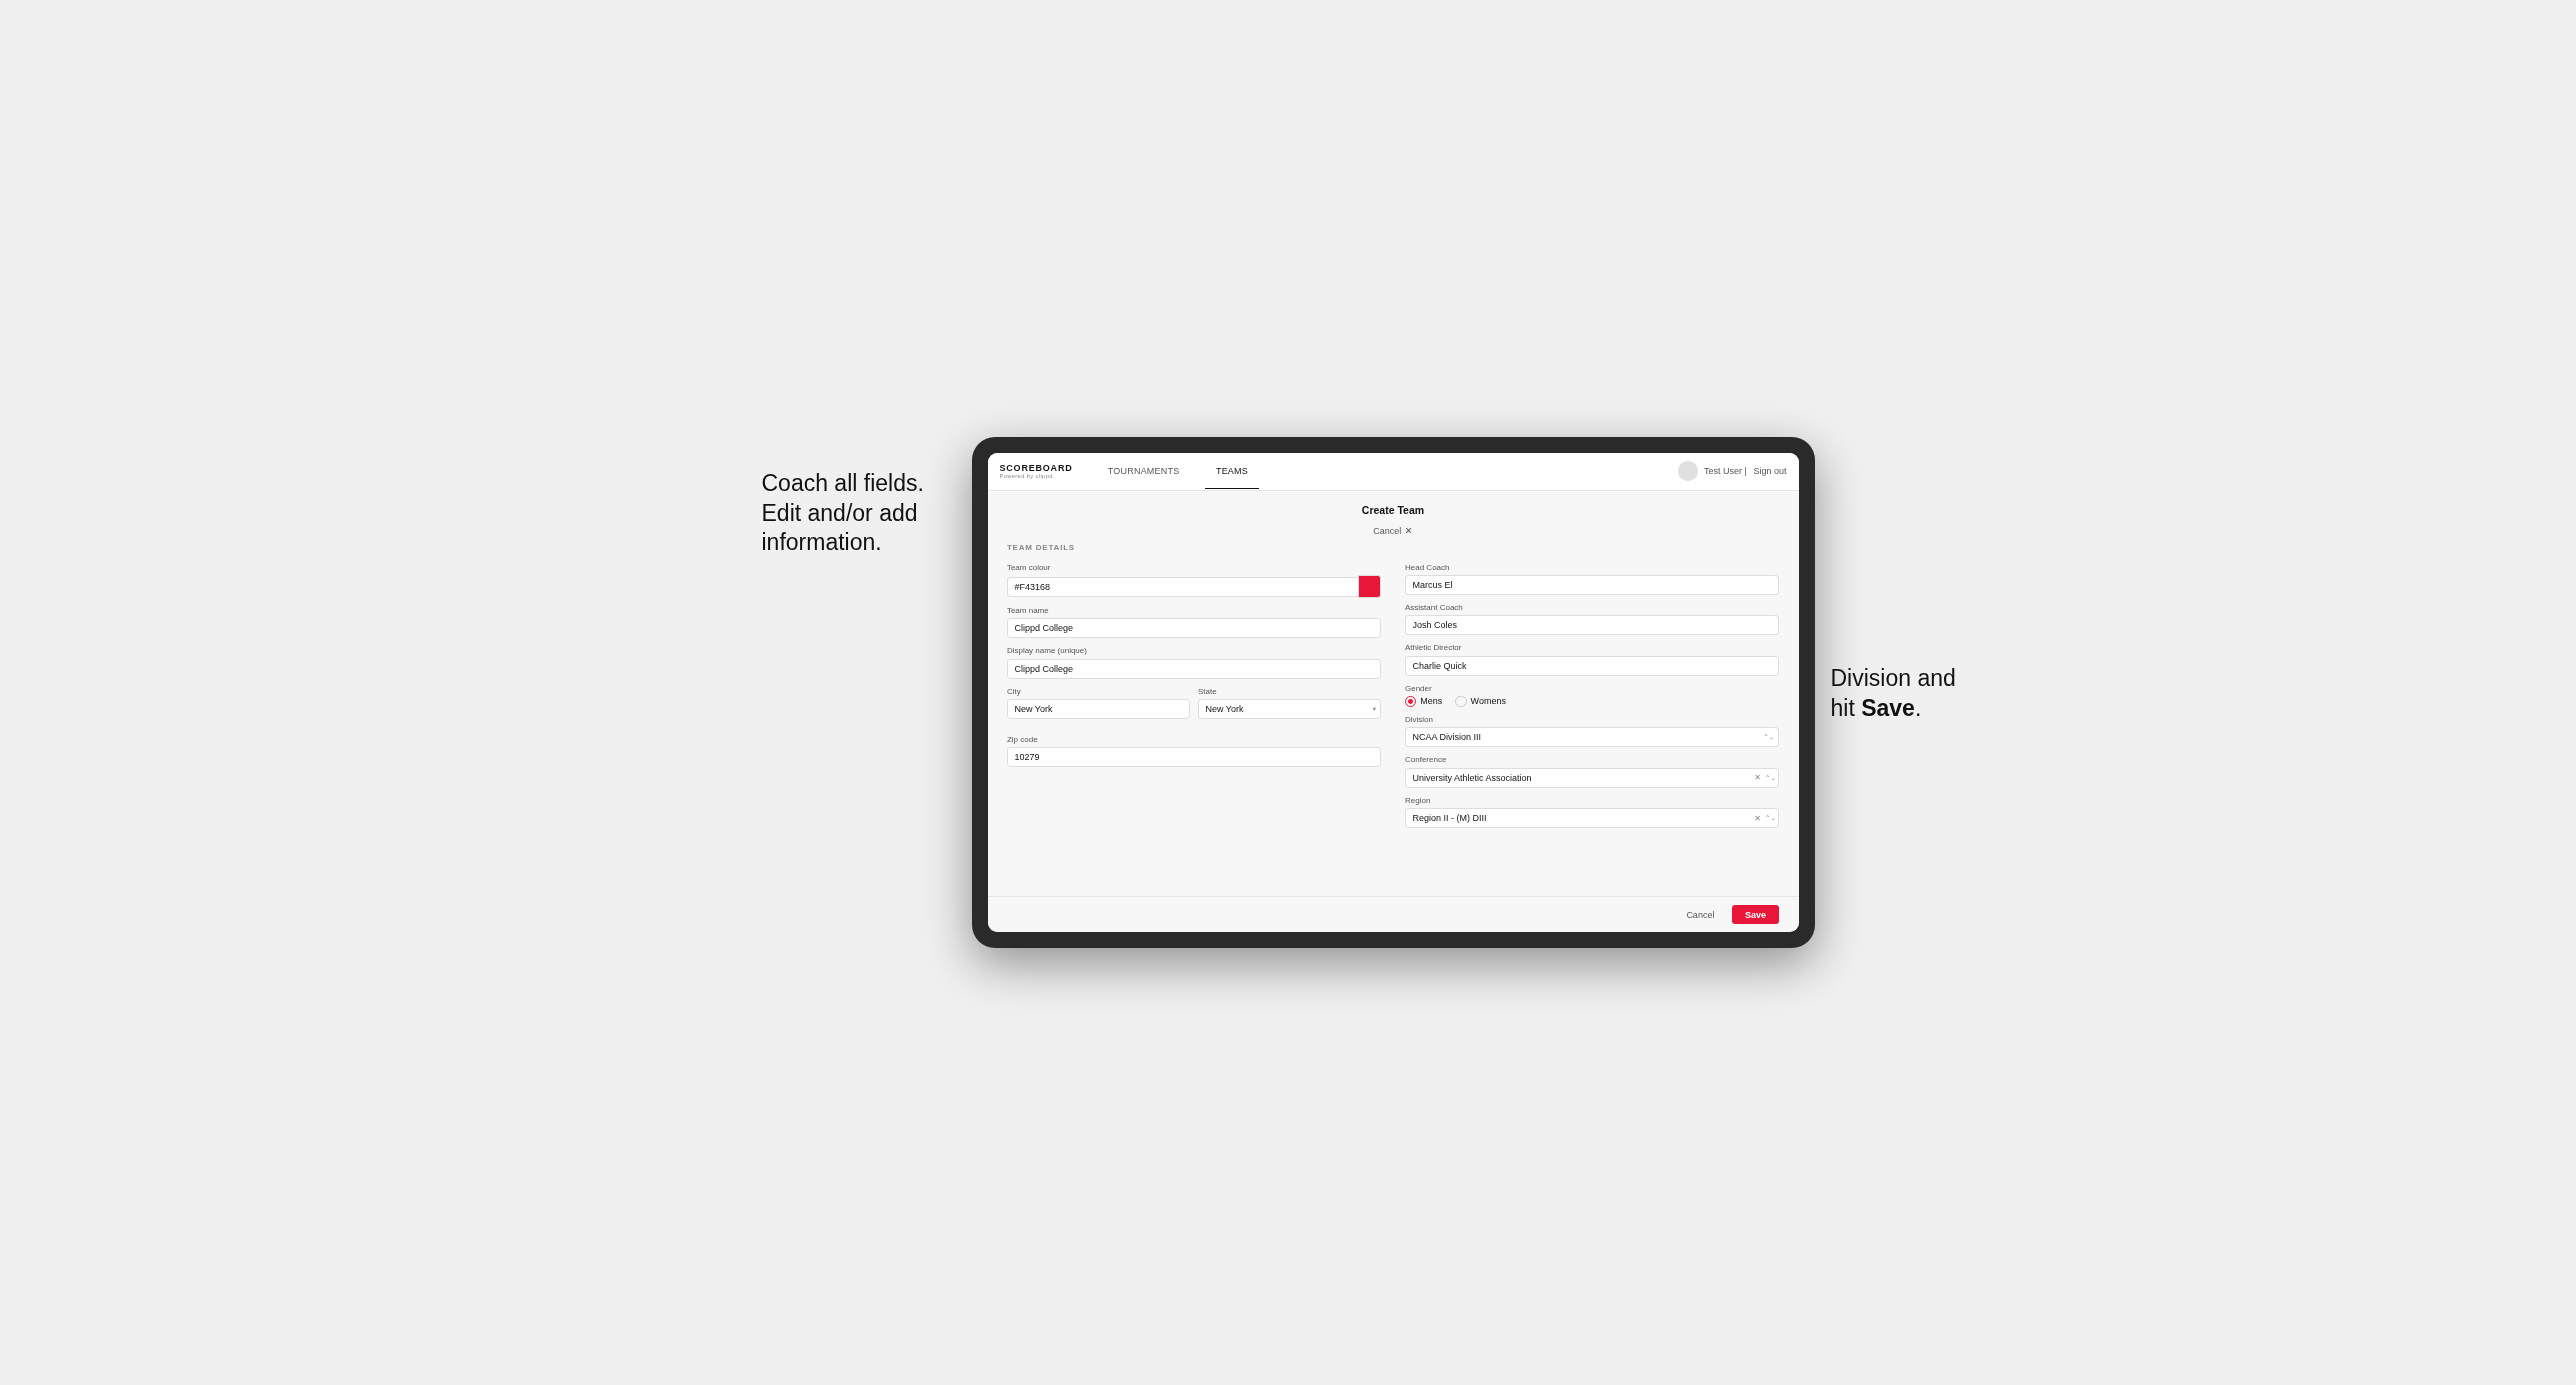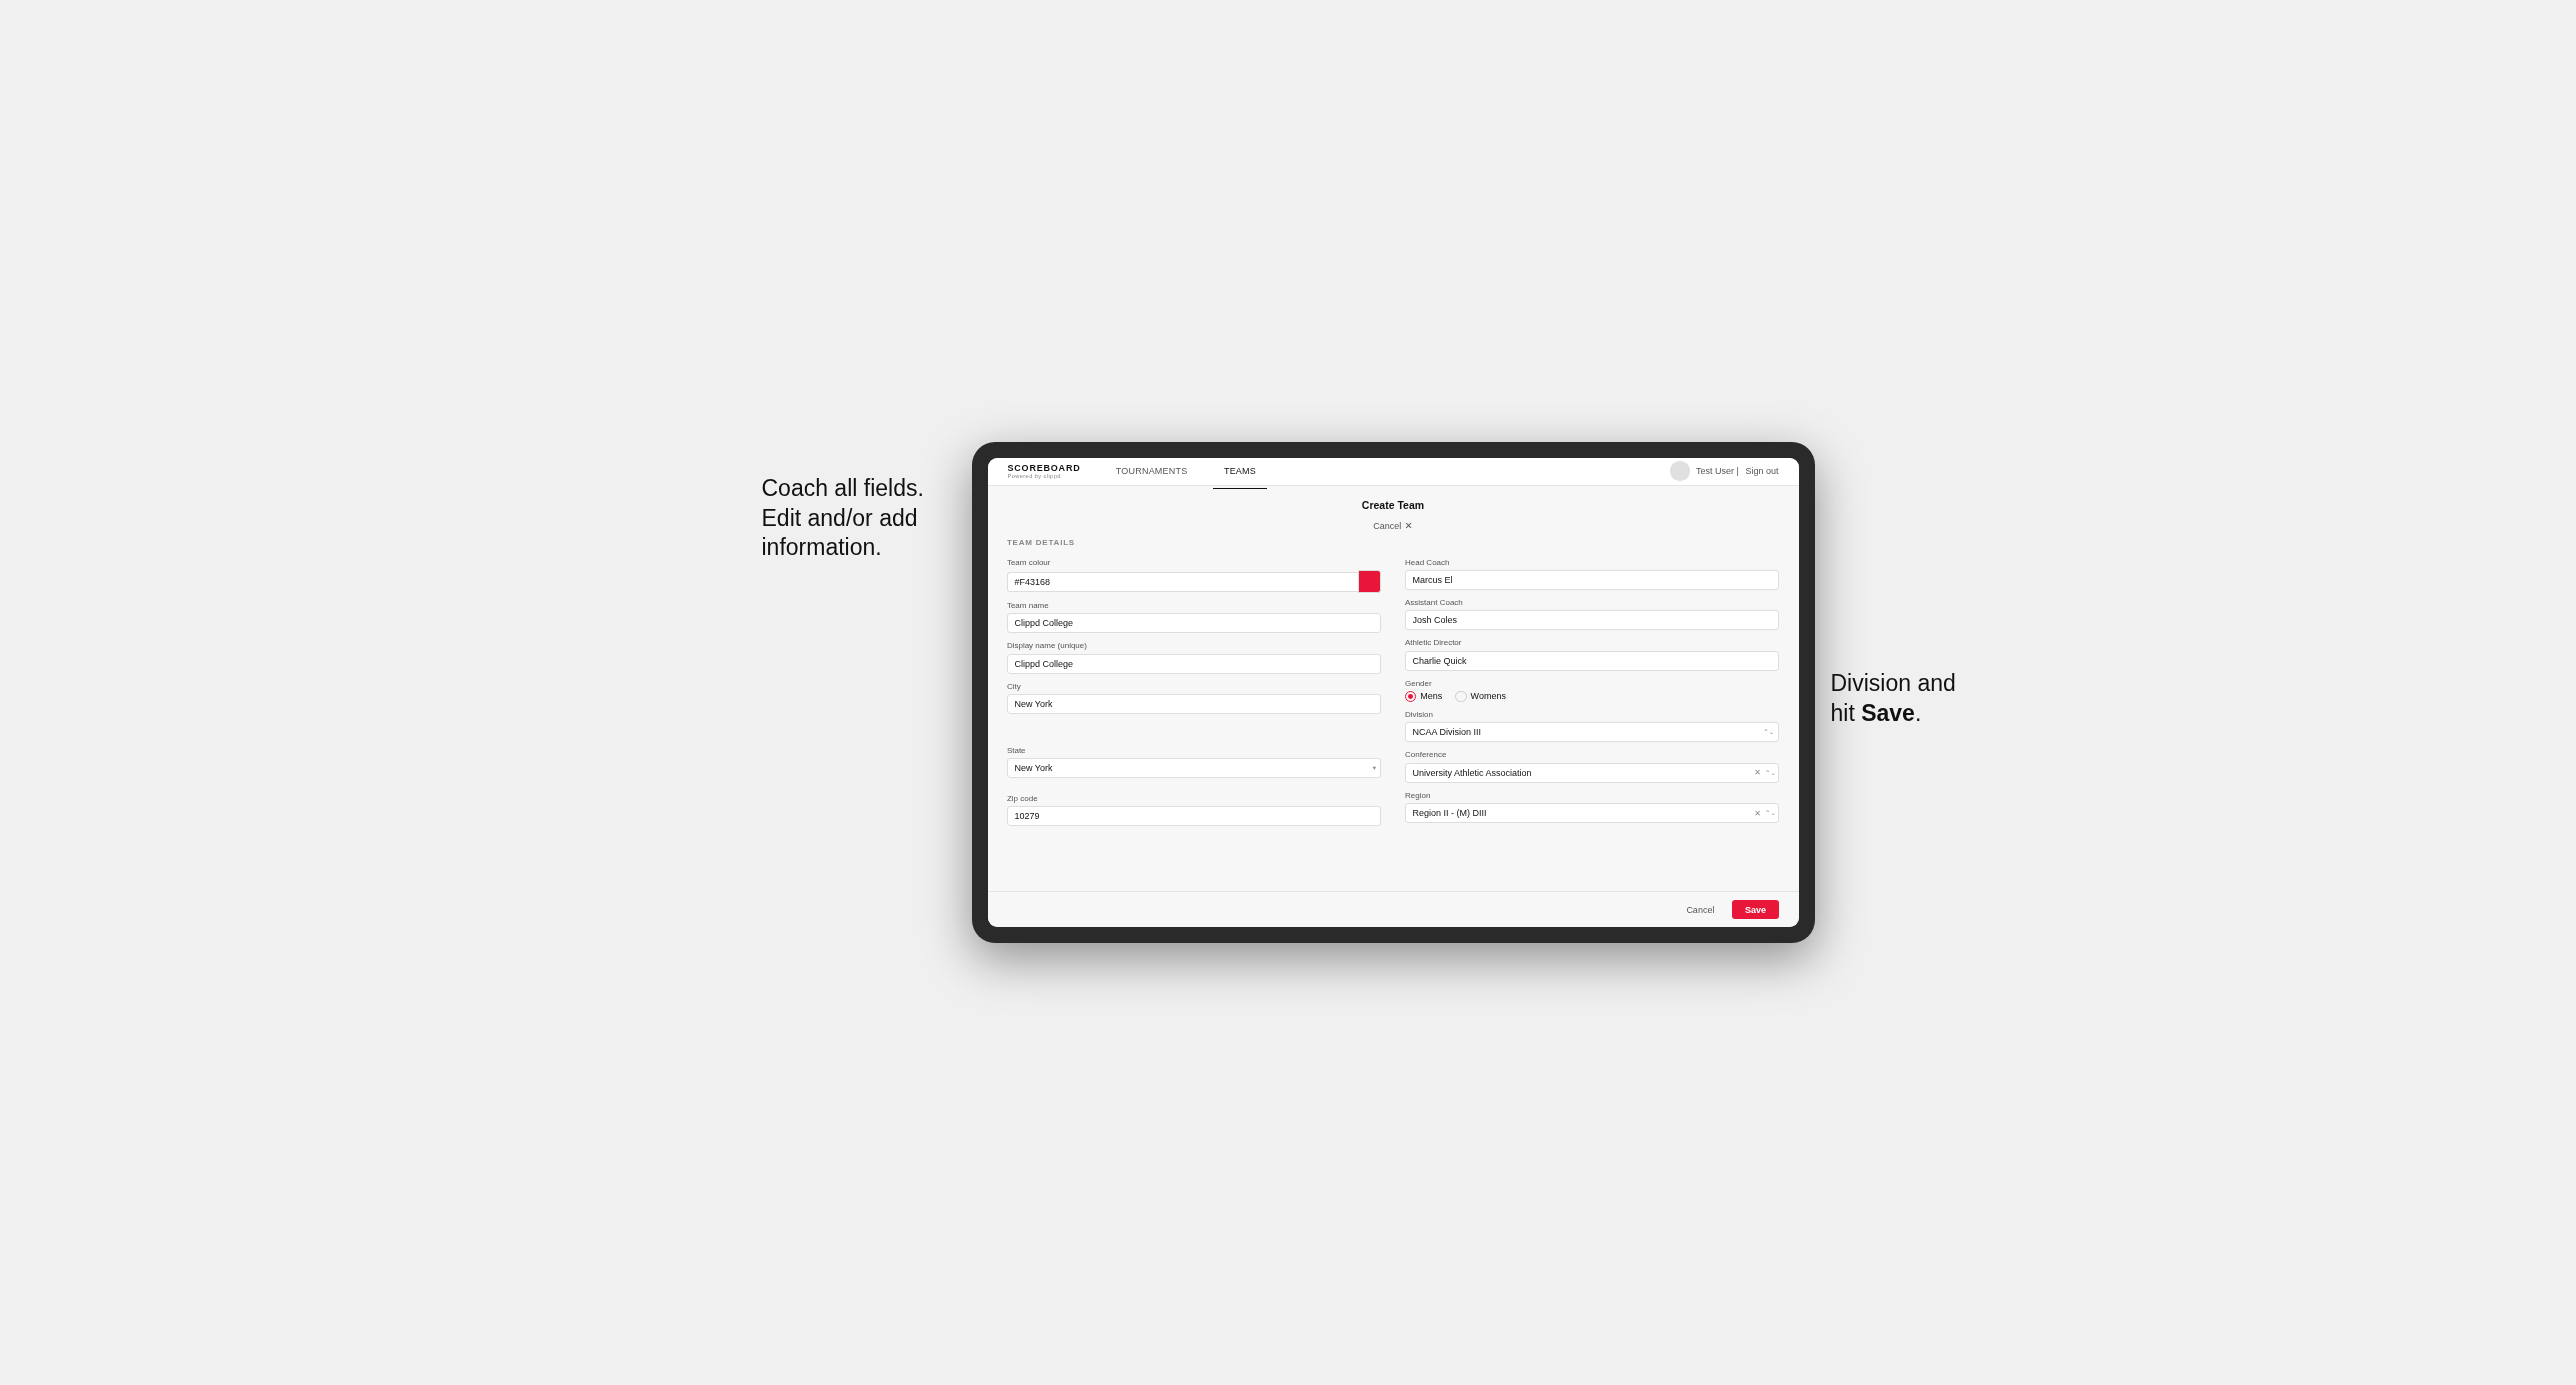--- a/index.html
+++ b/index.html
@@ -56,24 +56,24 @@
     .tablet-screen {
       background: #fff;
       border-radius: 9.7px;
       overflow: hidden;
     }
 
     
     .navbar {
       background: #fff;
       border-bottom: 0.8px solid #e5e5e5;
-      padding: 0 20px;
-      display: flex;
-      align-items: center;
-      height: 28px;
+      padding: 0 12px;
+      display: flex;
+      align-items: center;
+      height: 38px;
     }
 
     .logo-area {
       display: flex;
       flex-direction: column;
       margin-right: 24px;
     }
 
     .logo-text {
       font-size: 9px;
@@ -244,22 +244,22 @@
       background: #e8173a;
       border: 0.8px solid #ddd;
       border-radius: 0 3.2px 3.2px 0;
       cursor: pointer;
       flex-shrink: 0;
     }
 
     
     .city-state-row {
       display: grid;
-      grid-template-columns: 1fr;
-      gap: 24px;
+      grid-template-columns: 1fr 1fr;
+      gap: 8px;
       margin-bottom: 8px;
     }
 
     .select-wrap {
       position: relative;
     }
 
     .select-wrap select {
       width: 100%;
       border: 0.8px solid #ddd;

